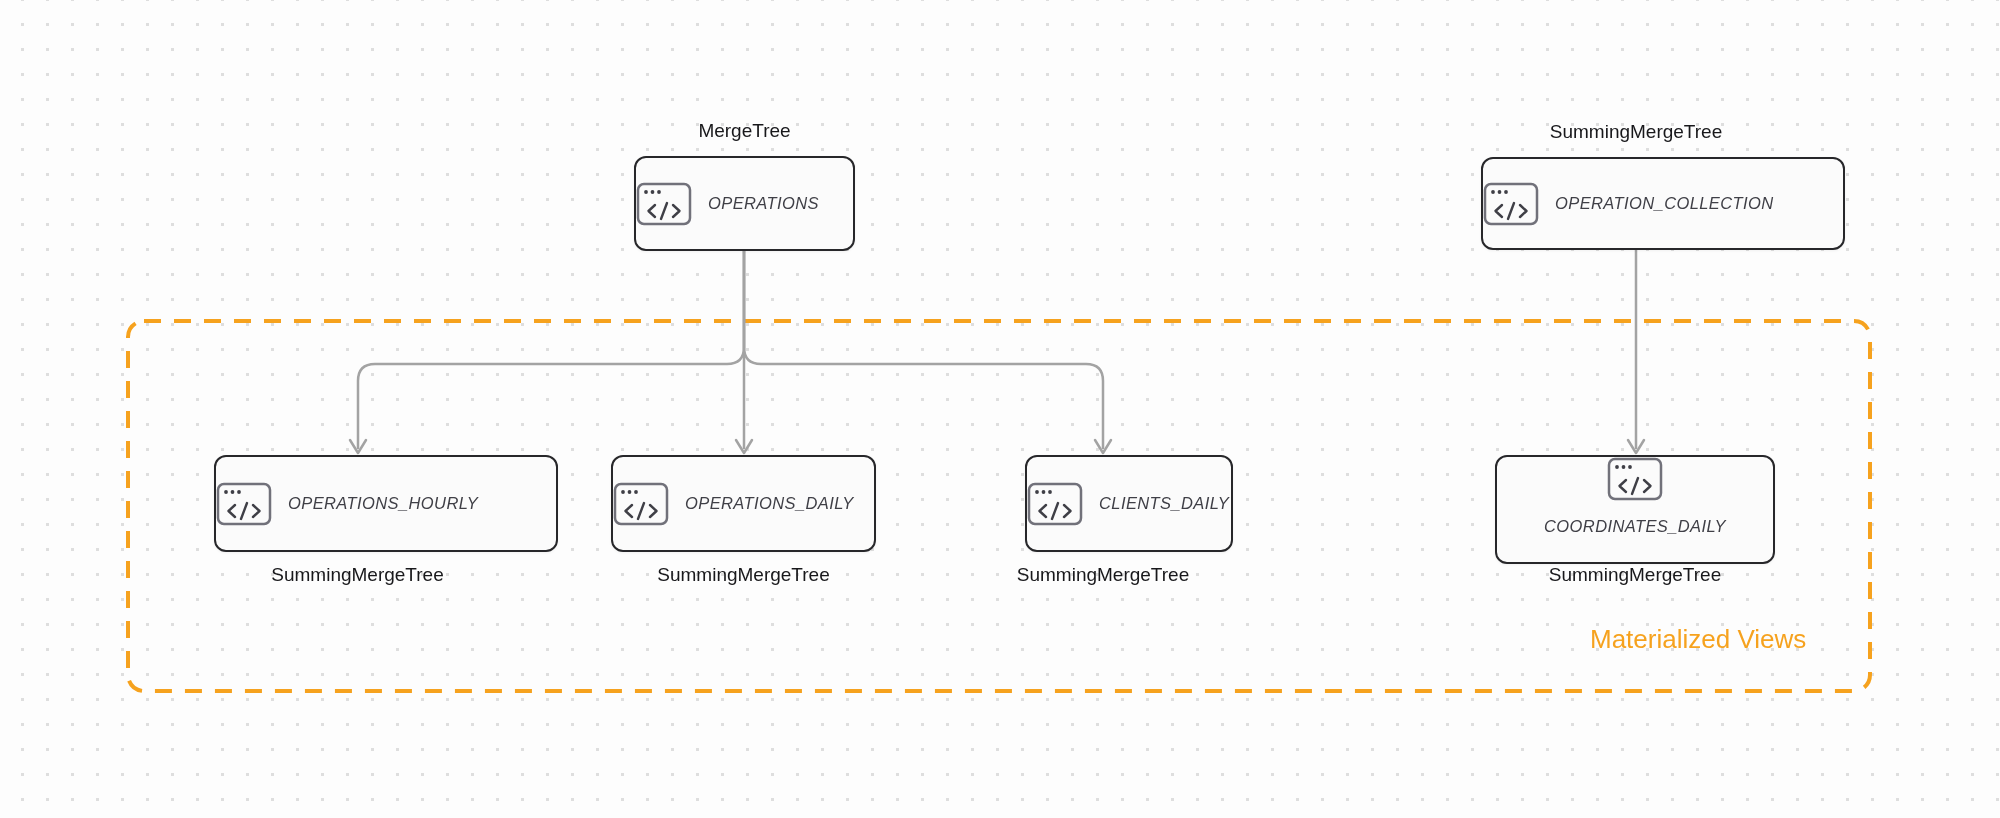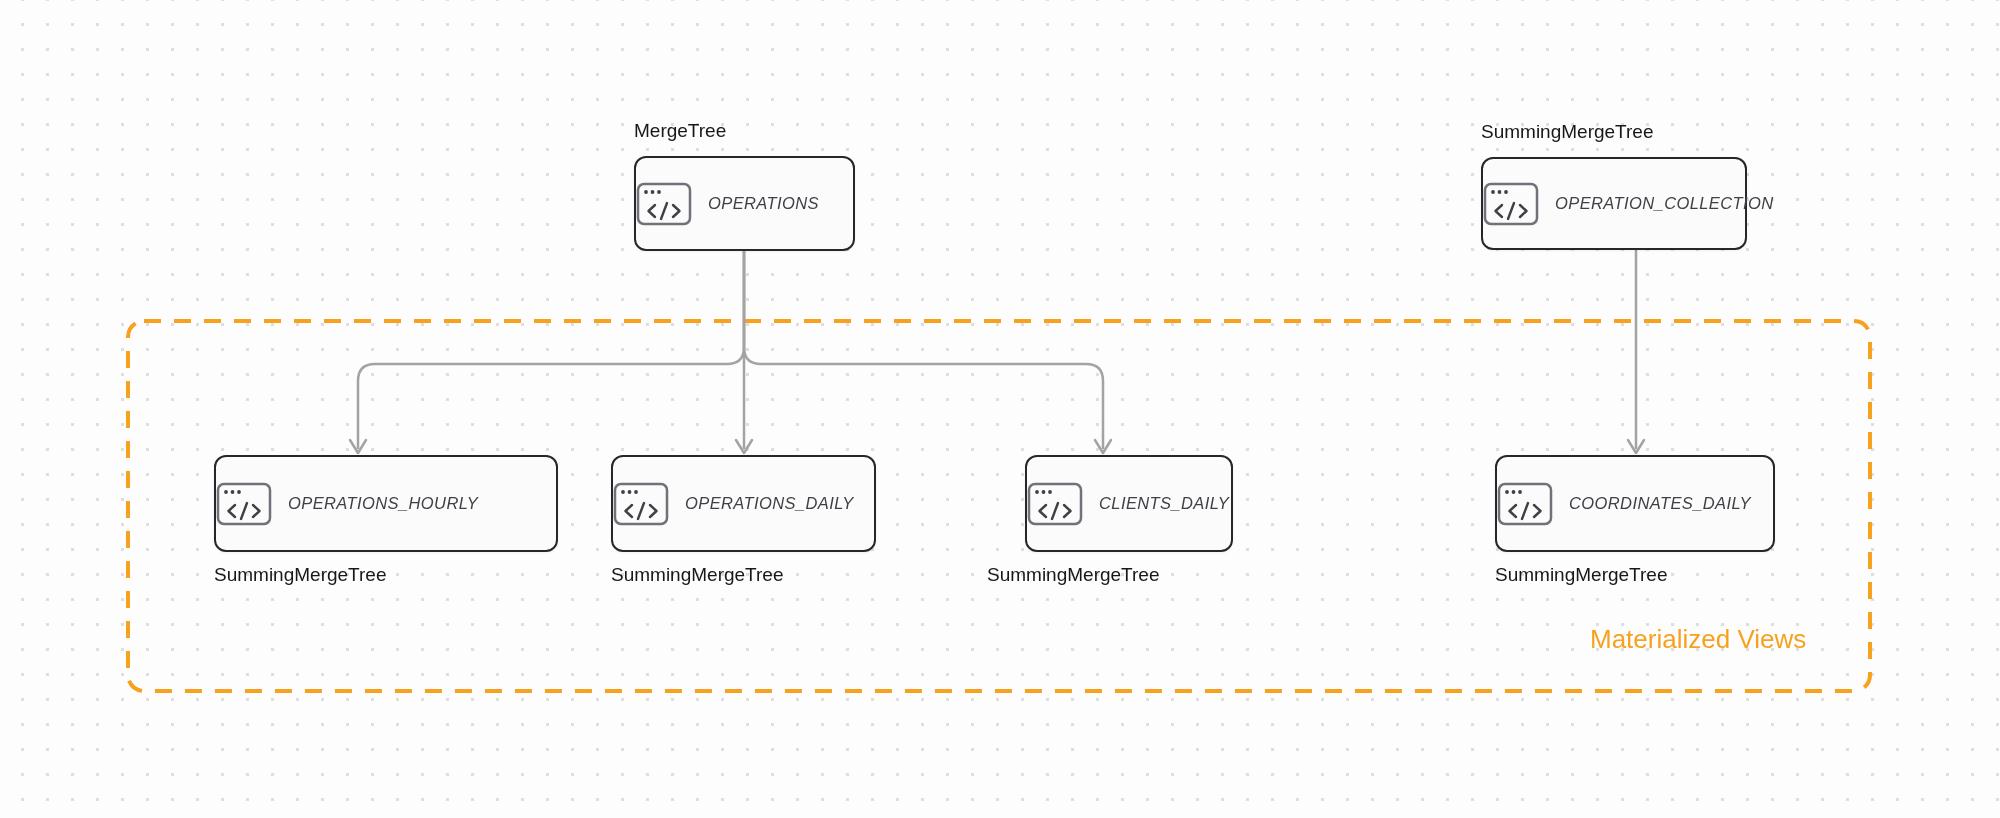--- a/index.html
+++ b/index.html
@@ -29,21 +29,21 @@
   .node-icon { flex: 0 0 auto; display: block; }
   .node-label {
     font-style: italic;
     font-size: 16.5px;
     color: #3f3f46;
     letter-spacing: 0.4px;
     white-space: nowrap;
   }
   .engine-label {
     position: absolute;
-    text-align: left;
+    text-align: center;
     font-size: 19px;
     color: #18181b;
     white-space: nowrap;
   }
   .group-label {
     position: absolute;
     font-size: 26px;
     font-weight: 500;
     color: #f6a21e;
     white-space: nowrap;
@@ -83,21 +83,21 @@
       <circle cx="23" cy="10" r="1.9" fill="#3f3f46"></circle>
     <g stroke="#3f3f46" stroke-width="2.4" fill="none" stroke-linecap="round" stroke-linejoin="round">
       <polyline points="19,23 12.5,29 19,35"></polyline>
         <line x1="25" y1="37" x2="31" y2="21"></line>
         <polyline points="37,23 43.5,29 37,35"></polyline>
     </g>
   </svg>
   <span class="node-label">OPERATIONS</span>
 </div>
 
-<div class="node" style="left:1481px; top:157px; width:266px; height:93px;">
+<div class="node" style="left:1481px; top:157px; width:364px; height:93px;">
   <svg class="node-icon" width="56" height="44" viewBox="0 0 56 44">
     <rect x="2" y="2" width="52" height="40" rx="6" fill="none" stroke="#71717a" stroke-width="2.5"></rect>
     <circle cx="10" cy="10" r="1.9" fill="#3f3f46"></circle>
       <circle cx="16.5" cy="10" r="1.9" fill="#3f3f46"></circle>
       <circle cx="23" cy="10" r="1.9" fill="#3f3f46"></circle>
     <g stroke="#3f3f46" stroke-width="2.4" fill="none" stroke-linecap="round" stroke-linejoin="round">
       <polyline points="19,23 12.5,29 19,35"></polyline>
         <line x1="25" y1="37" x2="31" y2="21"></line>
         <polyline points="37,23 43.5,29 37,35"></polyline>
     </g>
@@ -146,21 +146,21 @@
     <g stroke="#3f3f46" stroke-width="2.4" fill="none" stroke-linecap="round" stroke-linejoin="round">
       <polyline points="19,23 12.5,29 19,35"></polyline>
         <line x1="25" y1="37" x2="31" y2="21"></line>
         <polyline points="37,23 43.5,29 37,35"></polyline>
     </g>
   </svg>
   <span class="node-label">CLIENTS_DAILY</span>
 </div>
 <div class="engine-label" style="left:987px; top:564px; width:232px;">SummingMergeTree</div>
 
-<div class="node" style="left:1495px; top:455px; width:280px; height:97px;">
+<div class="node" style="left:1495px; top:455px; width:280px; height:109px;flex-direction:column;">
   <svg class="node-icon" width="56" height="44" viewBox="0 0 56 44">
     <rect x="2" y="2" width="52" height="40" rx="6" fill="none" stroke="#71717a" stroke-width="2.5"></rect>
     <circle cx="10" cy="10" r="1.9" fill="#3f3f46"></circle>
       <circle cx="16.5" cy="10" r="1.9" fill="#3f3f46"></circle>
       <circle cx="23" cy="10" r="1.9" fill="#3f3f46"></circle>
     <g stroke="#3f3f46" stroke-width="2.4" fill="none" stroke-linecap="round" stroke-linejoin="round">
       <polyline points="19,23 12.5,29 19,35"></polyline>
         <line x1="25" y1="37" x2="31" y2="21"></line>
         <polyline points="37,23 43.5,29 37,35"></polyline>
     </g>

